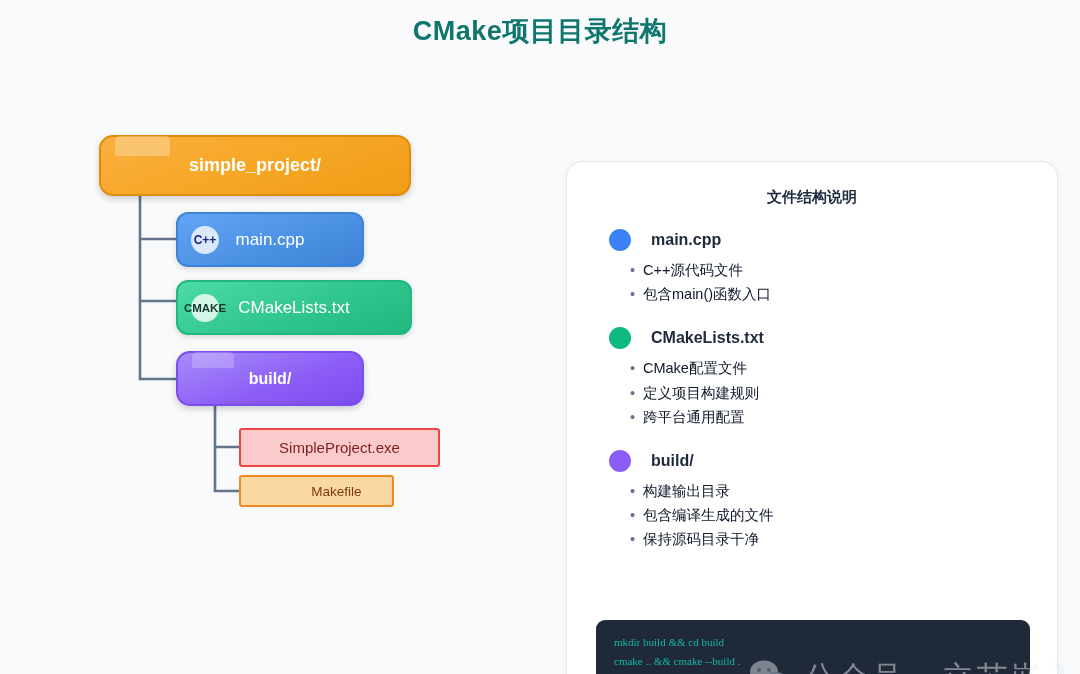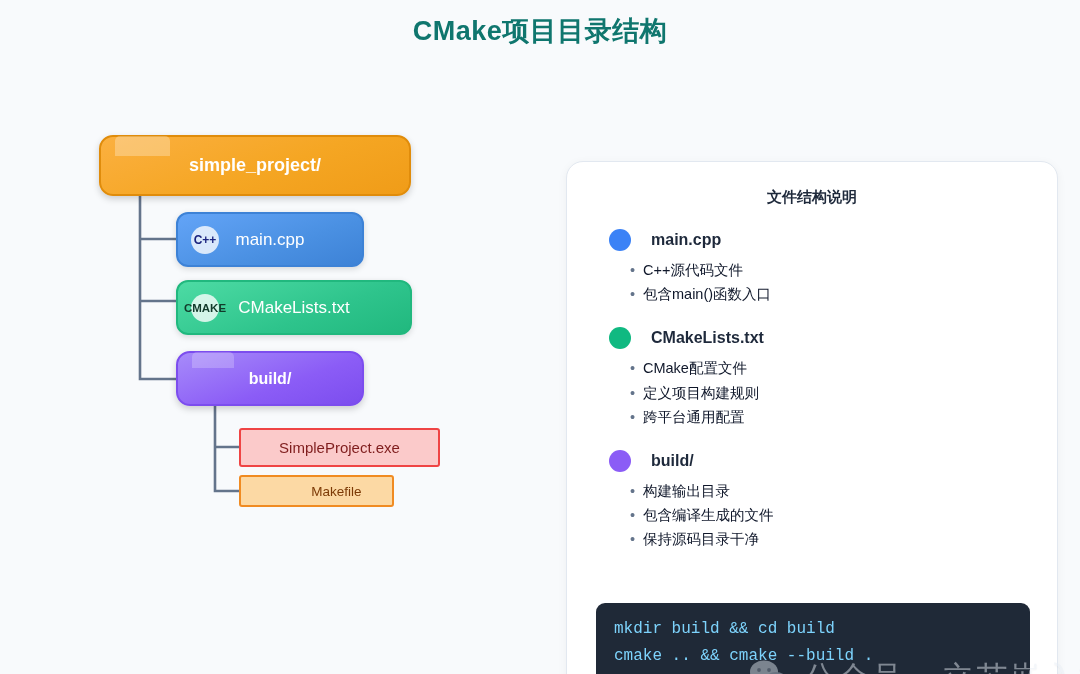--- a/index.html
+++ b/index.html
@@ -192,23 +192,23 @@
   .code-block {
     position: absolute;
     left: 29px;
     bottom: 21px;
     width: 434px;
     background: #1f2937;
     border-radius: 9px;
     padding: 13px 18px;
   }
   .code-line {
-    font-family: Liberation Mono, monospace;
-    font-size: 16px;
-    color: #7dd3fc;
+    font-family: Liberation Serif, serif;
+    font-size: 11px;
+    color: #14b8a6;
     line-height: 1.72;
     white-space: pre;
   }
 
   
   .watermark {
     position: absolute;
     left: 718px; top: 608px;
     display: flex;
     align-items: center;

